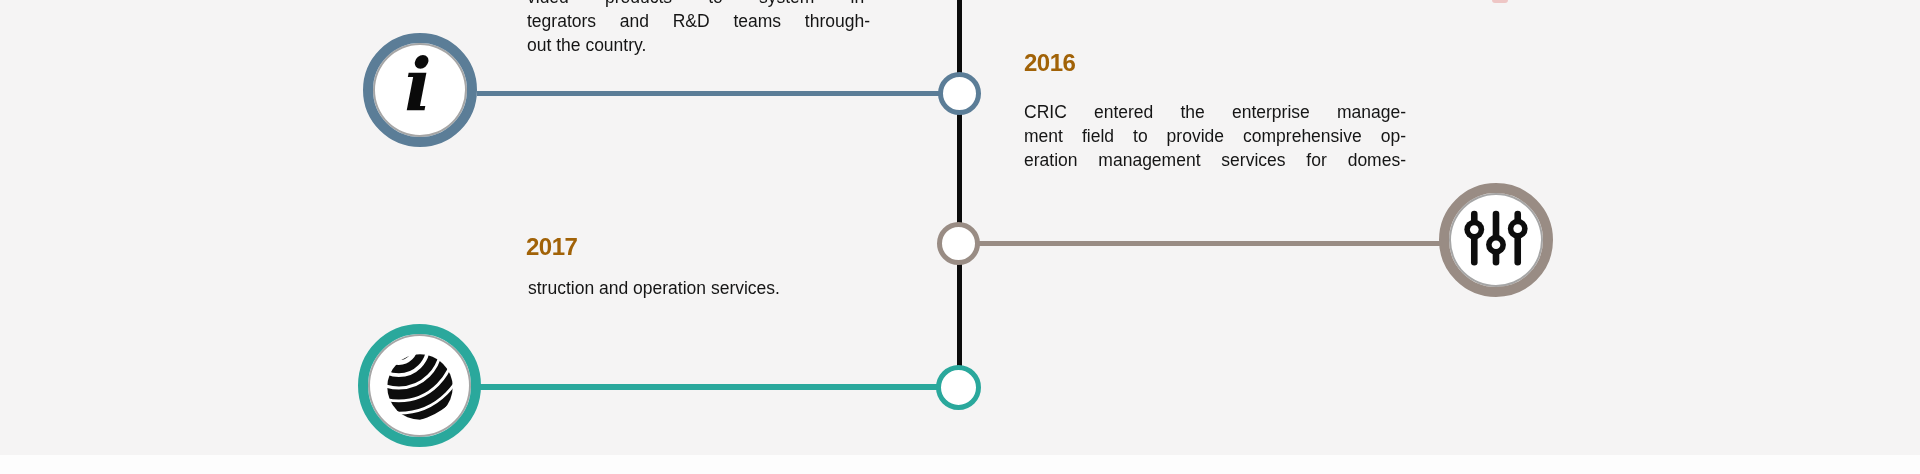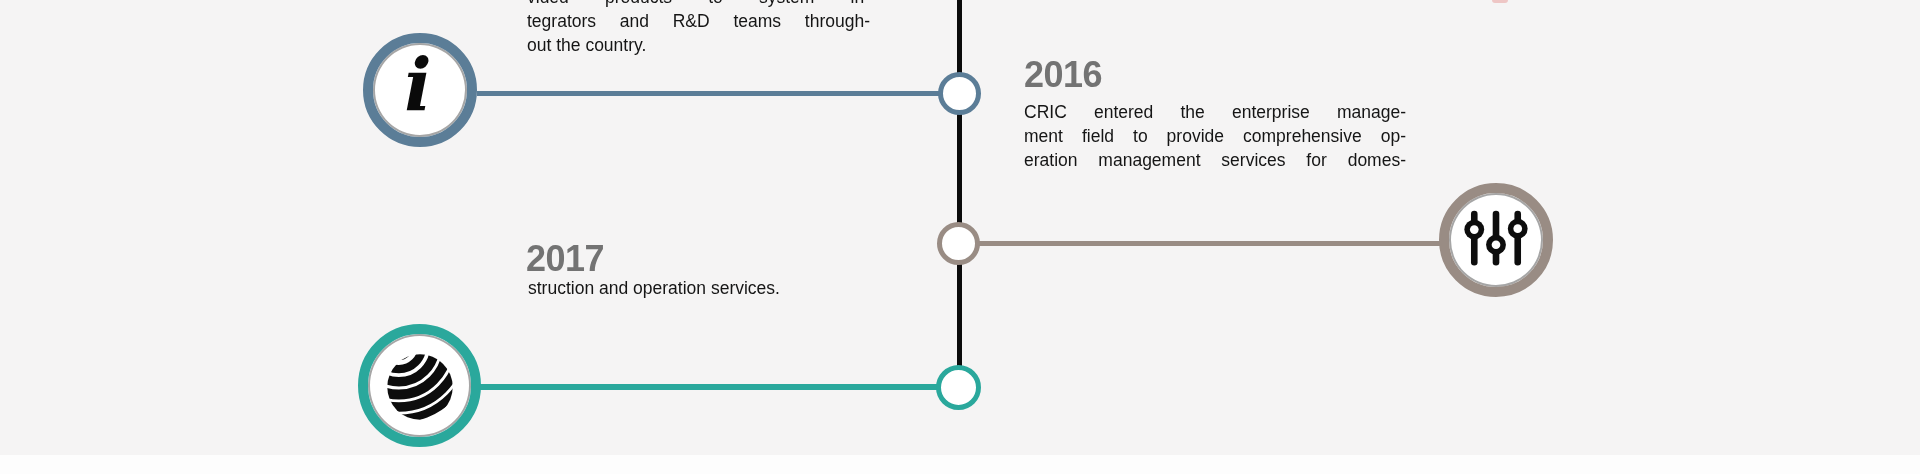--- a/index.html
+++ b/index.html
@@ -30,21 +30,21 @@
   }
   #icon-info{left:363px; top:33px; width:114px; height:114px; border:10px solid var(--steel);}
   #icon-globe{left:358px; top:324px; width:123px; height:123px; border:10px solid var(--teal);}
   #icon-sliders{left:1439px; top:183px; width:114px; height:114px; border:10px solid var(--taupe);}
   #icon-info .glyph-i{
     font-family:"DejaVu Serif", serif; font-style:italic; font-weight:900;
     font-size:72px; line-height:1; color:#0a0a0a; transform:translate(-2px,-4px);
   }
   
   .year{
-    font-size:36px; font-weight:700; line-height:36px; letter-spacing:-0.5px; color:#737373;margin-top:12px;
+    font-size:24px; font-weight:700; line-height:36px; letter-spacing:-0.5px; color:#a16207;
   }
   #year-2016{left:1024px; top:45px;}
   #year-2017{left:526px; top:229px;}
   .para{font-size:17.5px; line-height:24px; color:var(--text,#151515);}
   .para-line{text-align:justify; text-align-last:justify;}
   .para-line.last{text-align-last:left;}
   #para-top{left:527px; top:-15px; width:343px;}
   #para-2016{left:1024px; top:100px; width:382px;}
   #para-2017{left:528px; top:276px; width:343px;}
   

